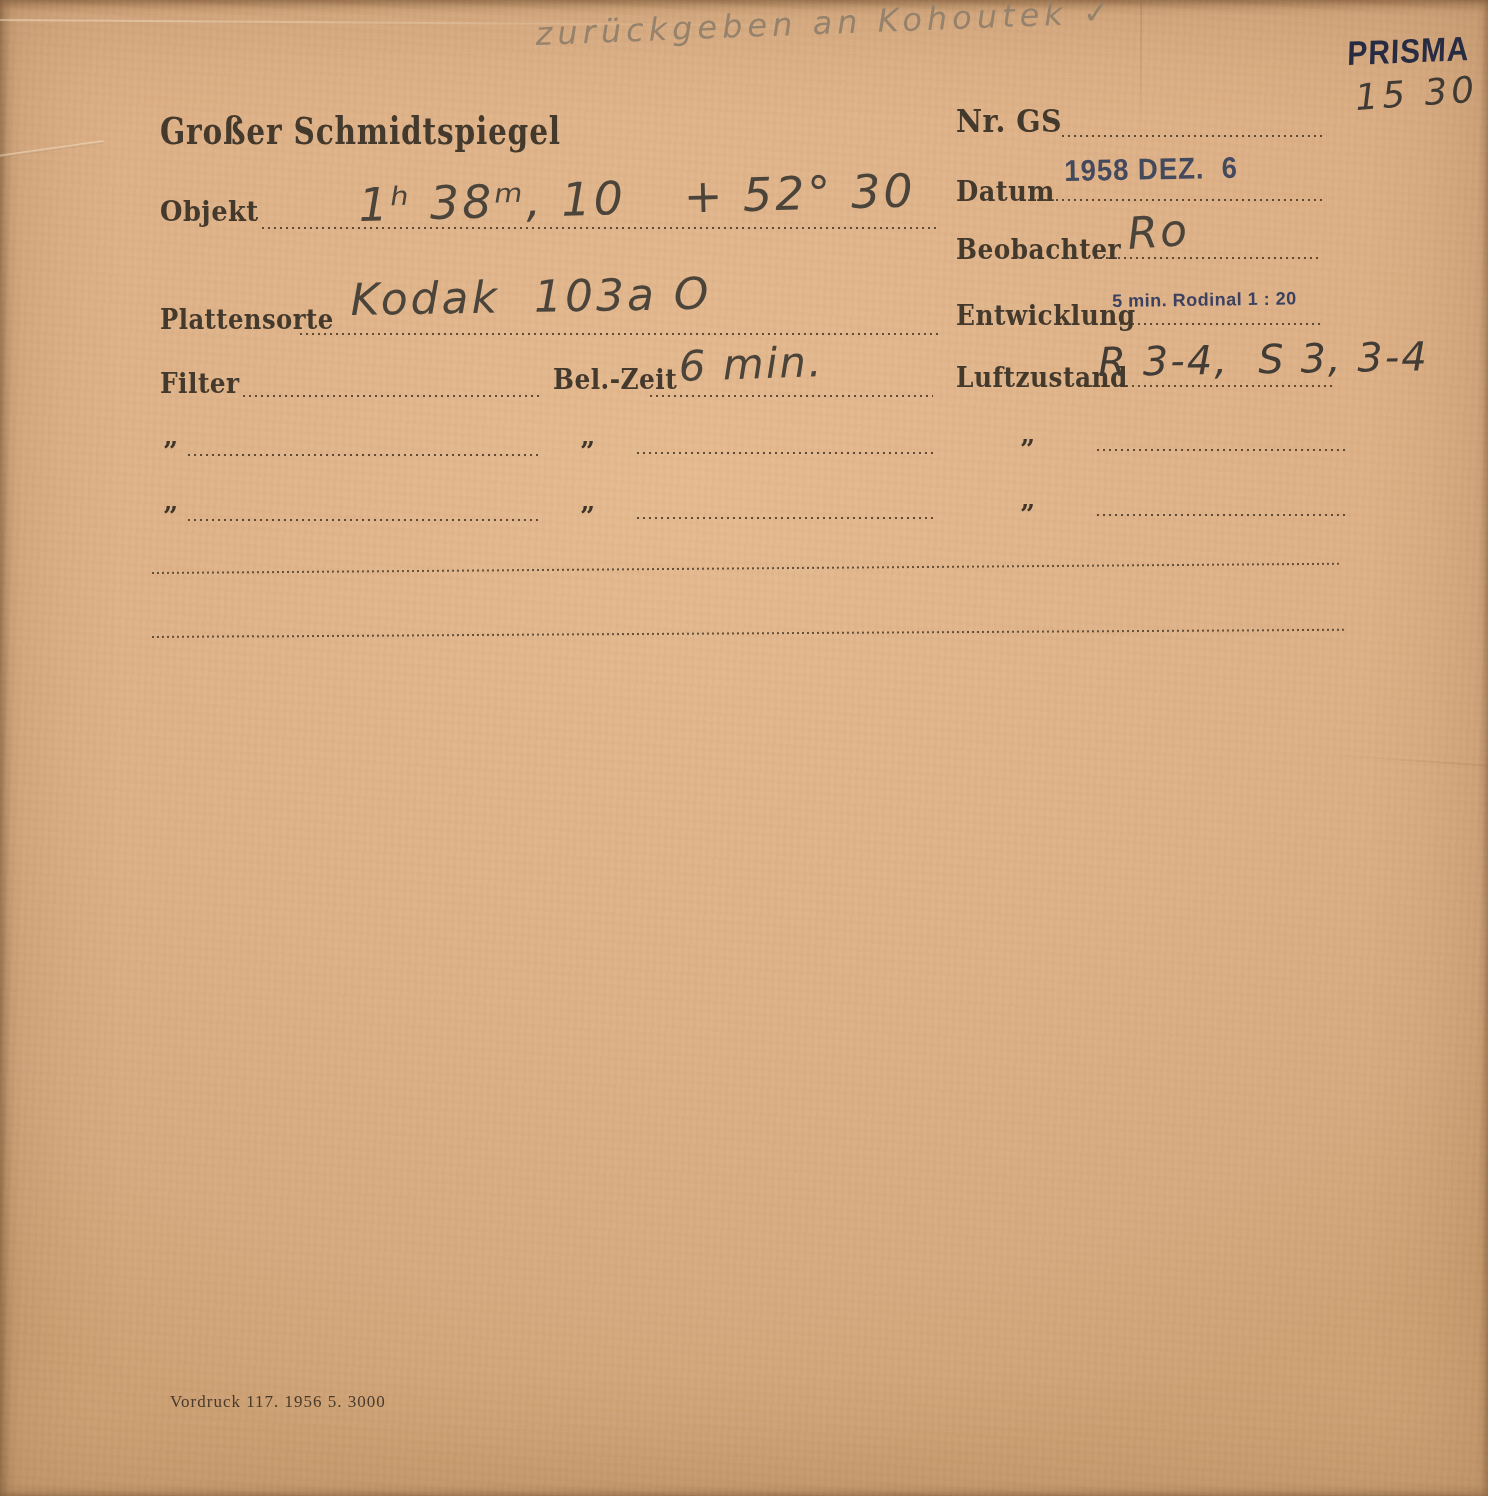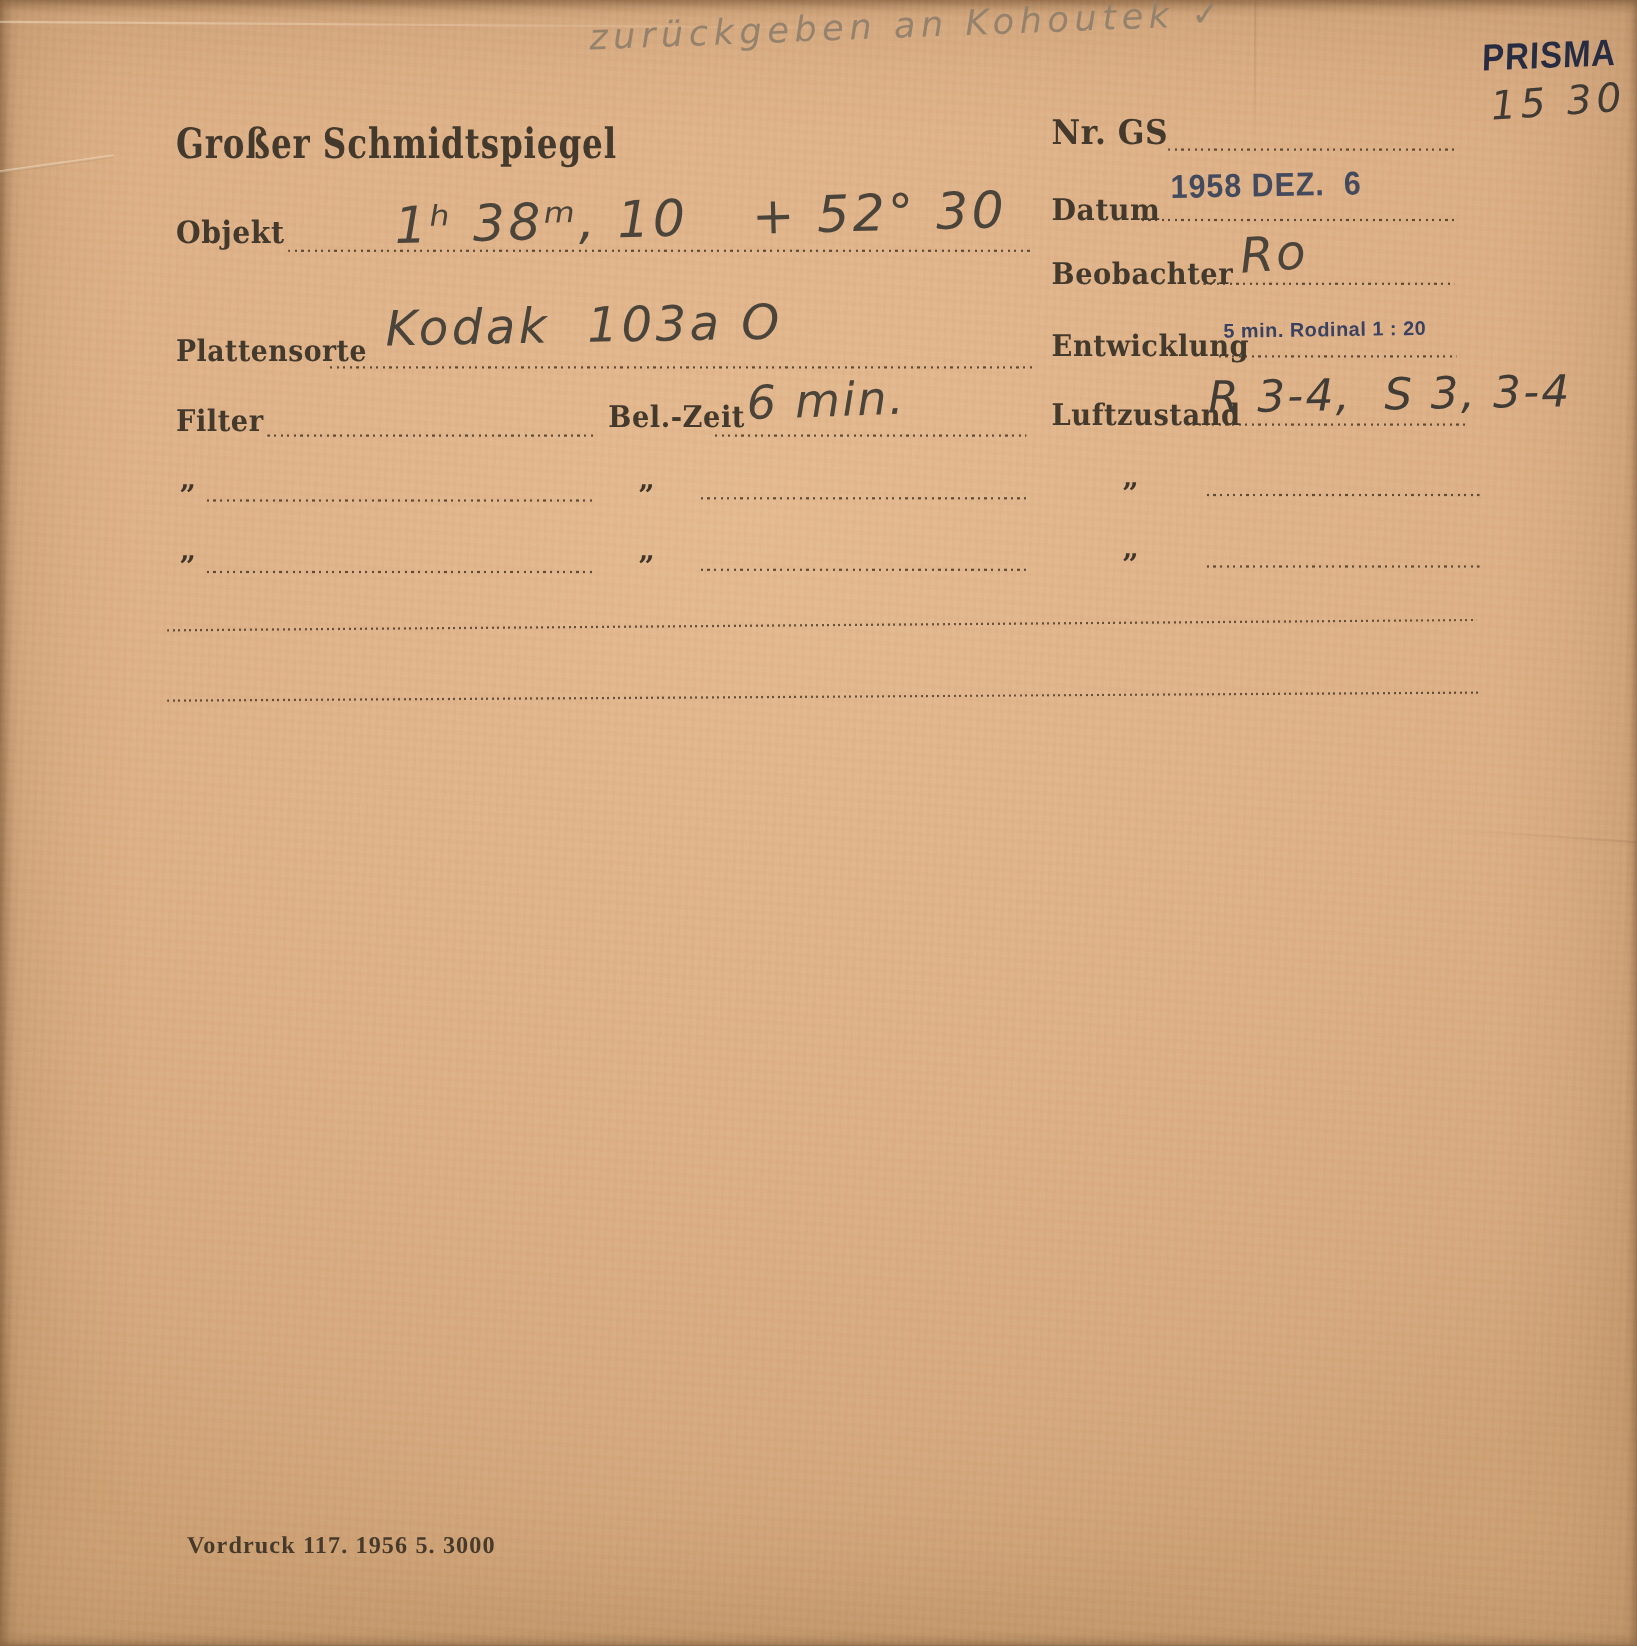--- a/index.html
+++ b/index.html
@@ -75,22 +75,22 @@
     font-weight:bold;
     color:#3c425a;
     white-space:pre;
     line-height:1;
     transform-origin:left top;
   }
 
   .footer{
     position:absolute;
     font-family:"Liberation Serif", serif;
-    font-weight:bold;
-    font-size:22px;
+    font-weight:normal;
+    font-size:17px;
     letter-spacing:1px;
     color:#473a2b;
     white-space:nowrap;
   }
   .objekt-val{display:flex;gap:58px;}
 </style>
 </head>
 <body>
 
 <div class="sheet">

